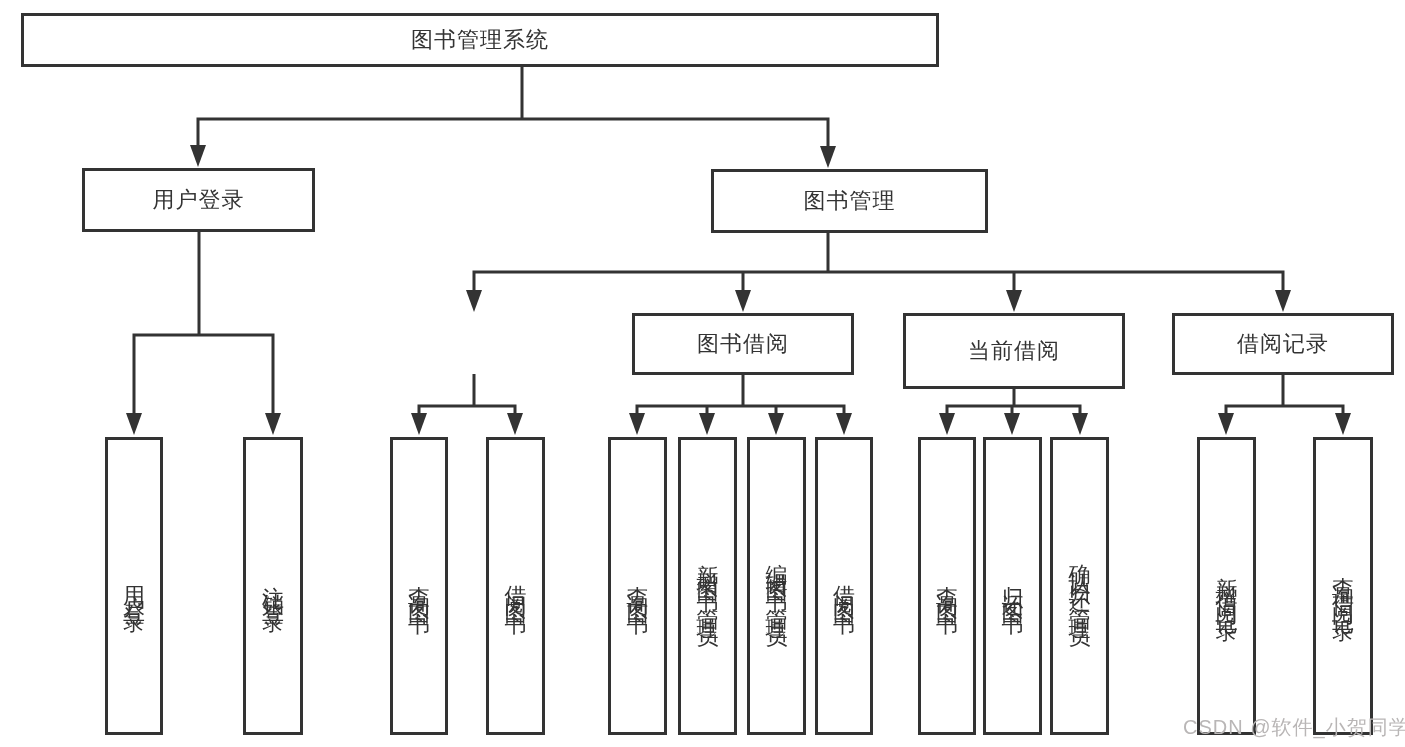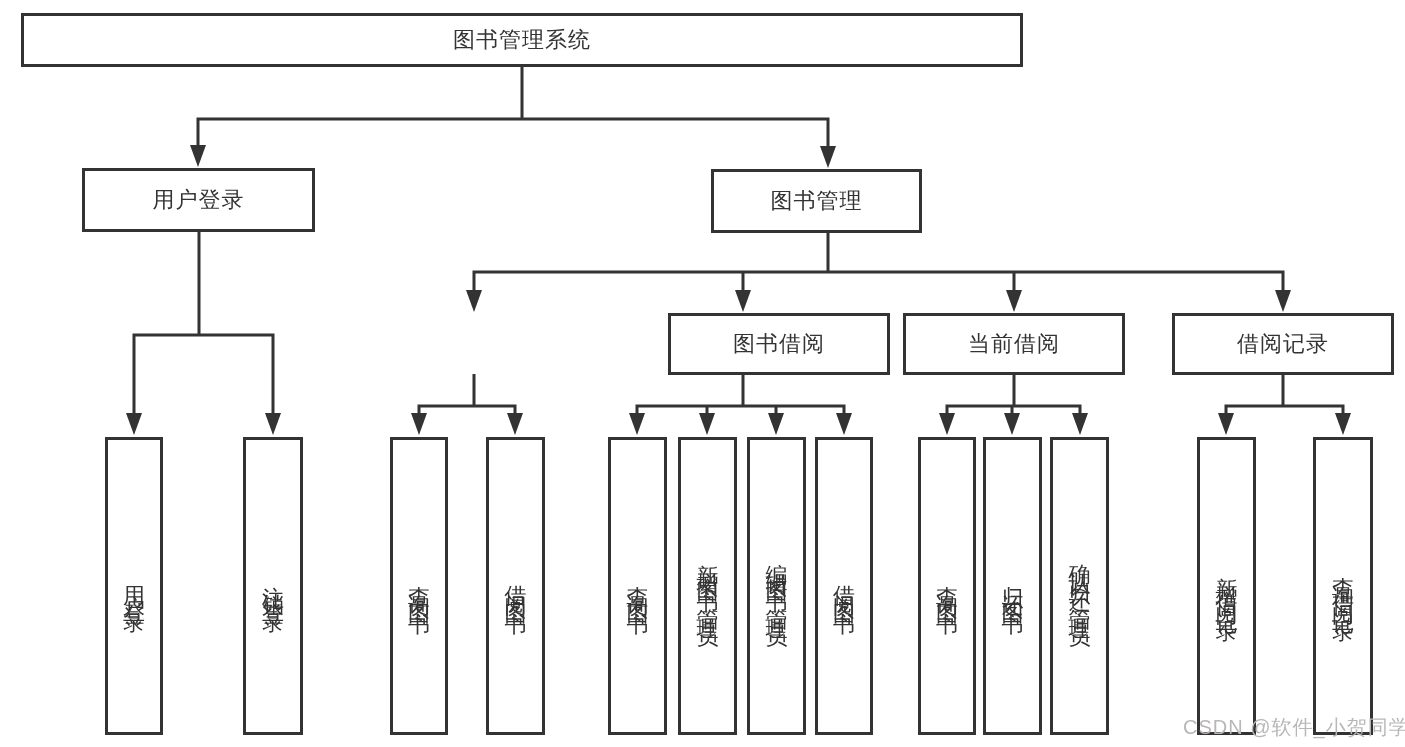--- a/index.html
+++ b/index.html
@@ -103,27 +103,27 @@
 
       <polygon points="939,413 955,413 947,435"></polygon>
       <polygon points="1004,413 1020,413 1012,435"></polygon>
       <polygon points="1072,413 1088,413 1080,435"></polygon>
 
       <polygon points="1218,413 1234,413 1226,435"></polygon>
       <polygon points="1335,413 1351,413 1343,435"></polygon>
     </g>
   </svg>
 
-  <div class="box hlabel" style="left:21px; top:13px; width:1002px; height:54px;">图书管理系统</div>
+  <div class="box hlabel" style="left:21px; top:13px; width:918px; height:54px;">图书管理系统</div>
 
   <div class="box hlabel" style="left:82px; top:168px; width:233px; height:64px;">用户登录</div>
-  <div class="box hlabel" style="left:711px; top:169px; width:211px; height:64px;">图书管理</div>
+  <div class="box hlabel" style="left:711px; top:169px; width:277px; height:64px;">图书管理</div>
 
-  <div class="box hlabel" style="left:632px; top:313px; width:222px; height:62px;margin-left:36px;">图书借阅</div>
-  <div class="box hlabel" style="left:903px; top:313px; width:222px; height:62px;">当前借阅</div>
+  <div class="box hlabel" style="left:632px; top:313px; width:222px; height:62px;">图书借阅</div>
+  <div class="box hlabel" style="left:903px; top:313px; width:222px; height:76px;">当前借阅</div>
   <div class="box hlabel" style="left:1172px; top:313px; width:222px; height:62px;">借阅记录</div>
 
   <div class="box leaf" style="left:105px; width:58px;">
     <span class="vtext">用户登录</span>
   </div>
   <div class="box leaf" style="left:243px; width:60px;">
     <span class="vtext">注销登录</span>
   </div>
 
   <div class="box leaf" style="left:390px; width:58px;">

